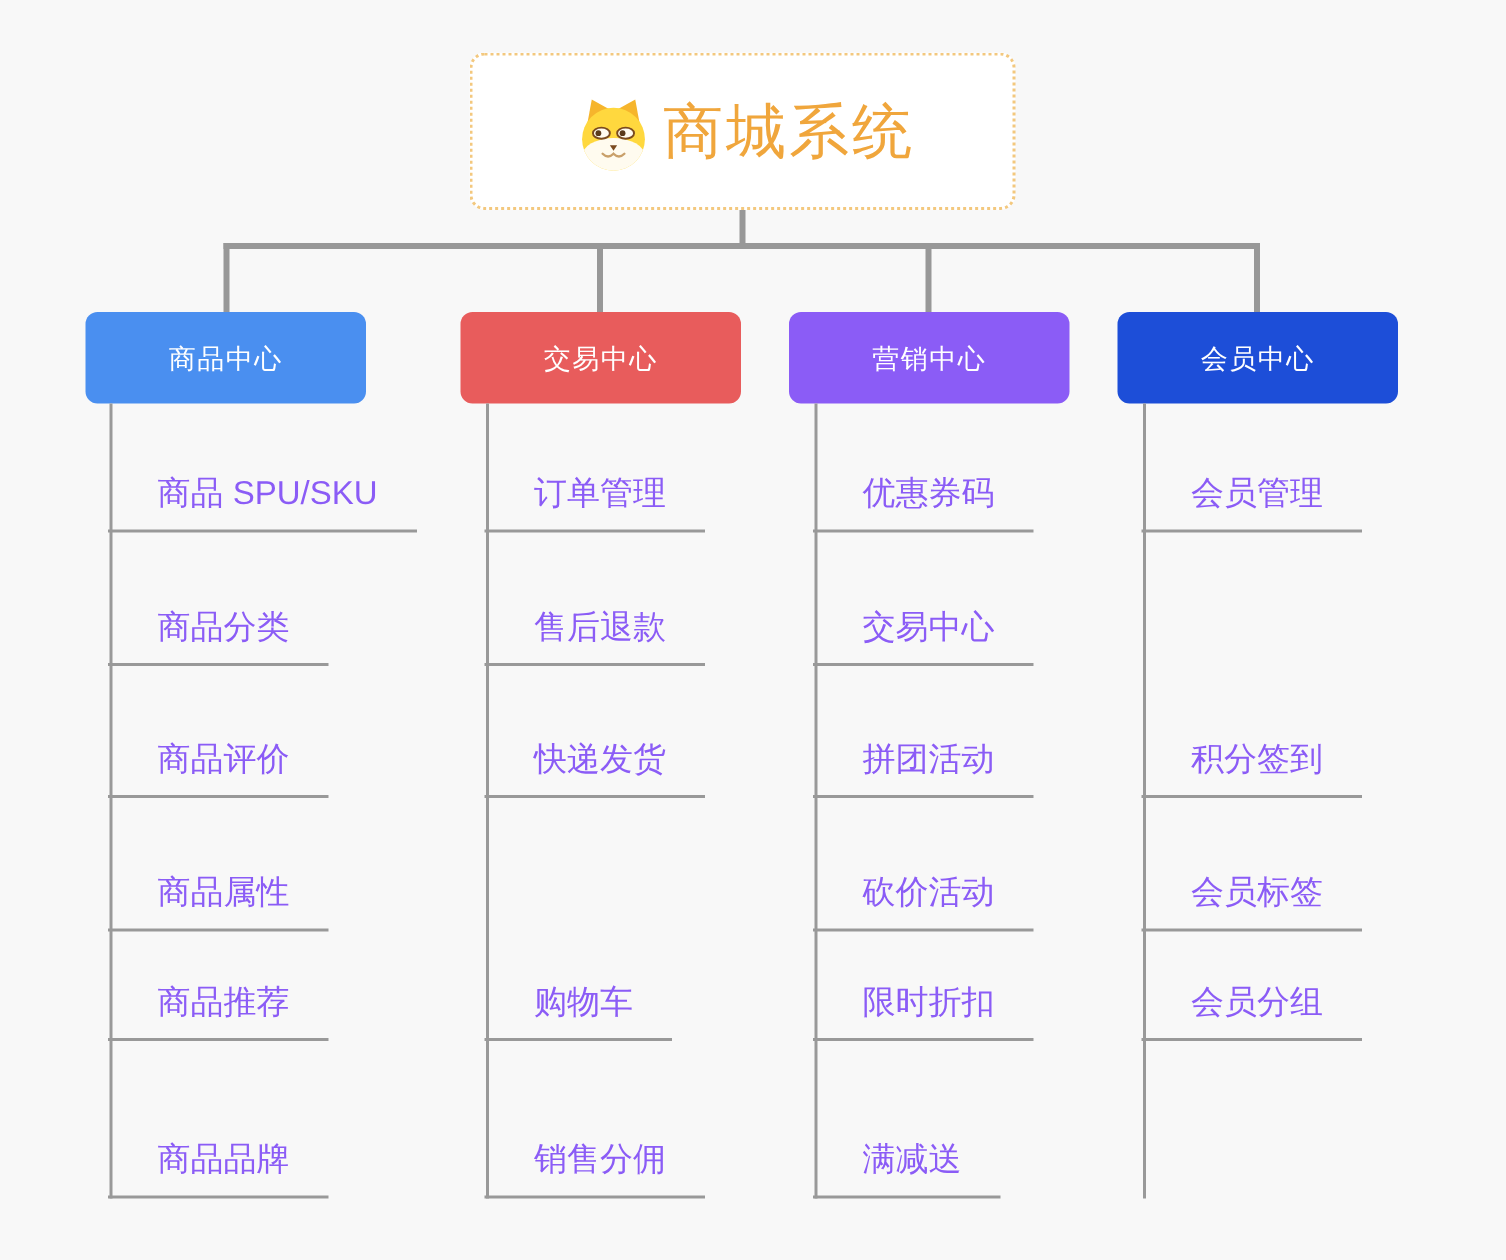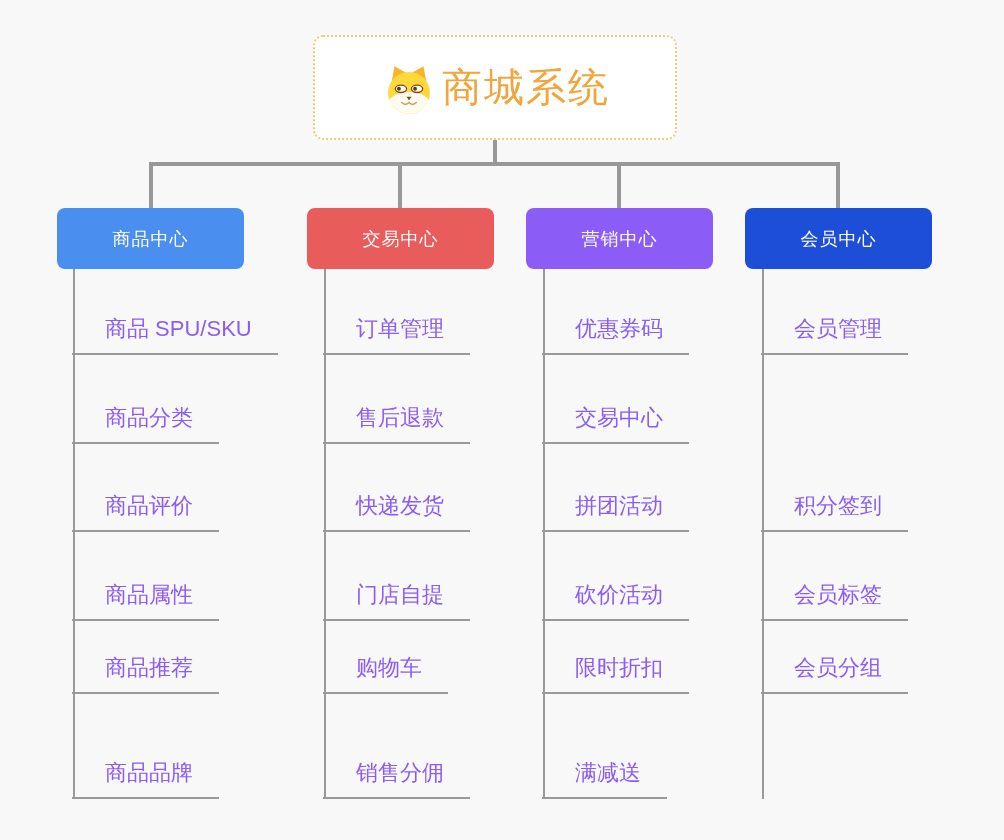--- a/index.html
+++ b/index.html
@@ -112,21 +112,20 @@
   <div class="child c1 r3">商品评价</div>
   <div class="child c1 r4">商品属性</div>
   <div class="child c1 r5">商品推荐</div>
   <div class="child c1 r6">商品品牌</div>
 
   <div class="branch b2" style="background: rgb(232, 92, 92);">交易中心</div>
   <div class="spine s2"></div>
   <div class="child c2 r1">订单管理</div>
   <div class="child c2 r2">售后退款</div>
   <div class="child c2 r3">快递发货</div>
-  <div class="child c2 r4">门店自提</div>
   <div class="child c2 r5">购物车</div>
   <div class="child c2 r6">销售分佣</div>
 
   <div class="branch b3" style="background: #8b5cf6;">营销中心</div>
   <div class="spine s3"></div>
   <div class="child c3 r1">优惠券码</div>
   <div class="child c3 r2">交易中心</div>
   <div class="child c3 r3">拼团活动</div>
   <div class="child c3 r4">砍价活动</div>
   <div class="child c3 r5">限时折扣</div>

